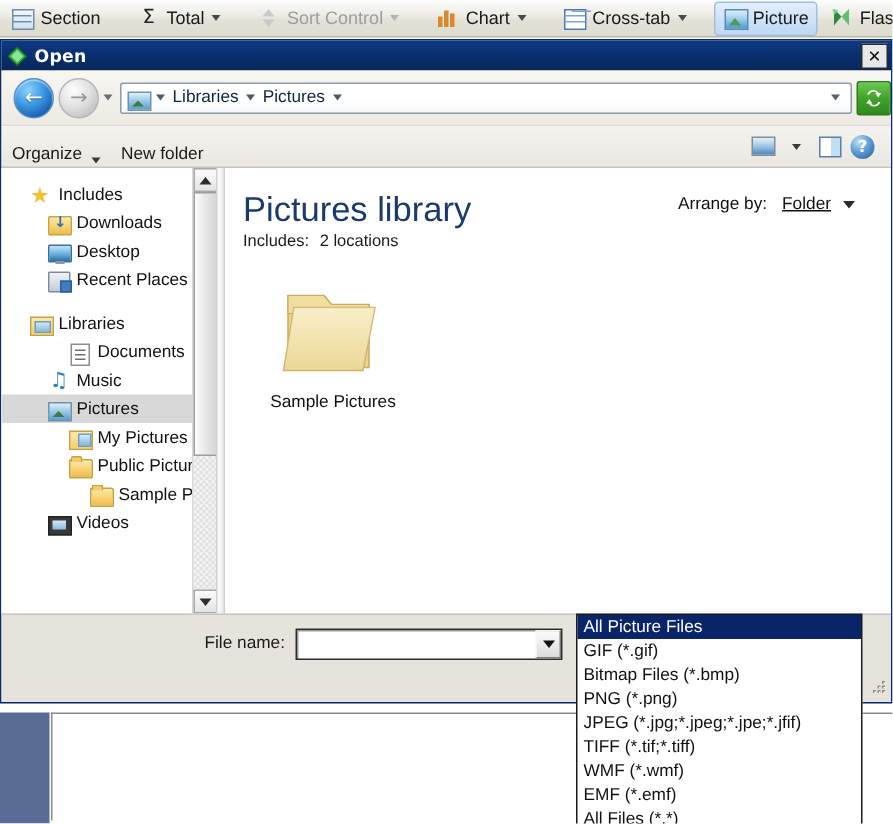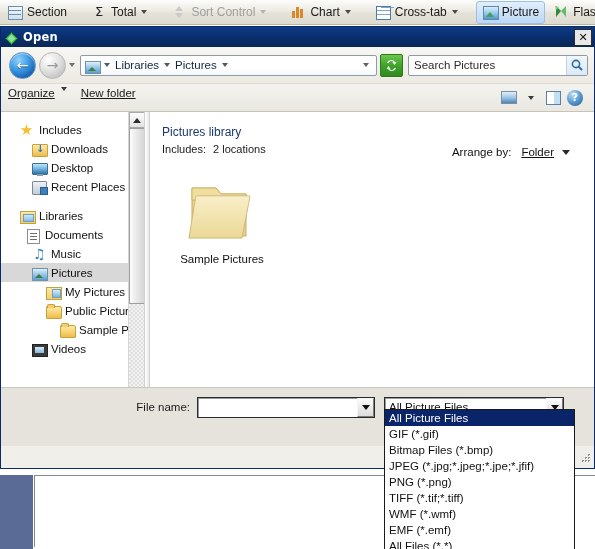--- a/index.html
+++ b/index.html
@@ -152,22 +152,22 @@
   }
 
   
   .cmd-row {
     position: absolute; left: 0; top: 56px; width: 593px; height: 29px;
     background: linear-gradient(to bottom,#f4f3ef 0%,#e9e7e0 100%);
     border-bottom: 1px solid #c6c3b9; border-top: 1px solid #dedbd2;
     display: flex; align-items: center; box-sizing: border-box;
   }
   .cmd-item {
-    display: flex; align-items: flex-start; height: 22px; padding: 0 7px;
-    font-size: 11.5px; color: #1a1a1a; white-space: nowrap; text-decoration: underline;
+    display: flex; align-items: flex-end; height: 22px; padding: 0 7px;
+    font-size: 11.5px; color: #1a1a1a; white-space: nowrap;
   }
   .cmd-caret {
     margin-left: 6px; width: 0; height: 0;
     border-left: 3.5px solid transparent; border-right: 3.5px solid transparent;
     border-top: 4px solid #3a3a3a;
   }
   .cmd-spacer { flex: 1; }
   .cmd-ico-btn {
     width: 22px; height: 22px; display: flex; align-items: center;
     justify-content: center; position: relative; flex: none;
@@ -222,29 +222,29 @@
     background: linear-gradient(to right,#ffffff,#e9e9e9);
     border-left: 1px solid #d0d0d0; border-right: 1px solid #d0d0d0;
   }
   .content-pane {
     flex: 1; background: #ffffff; position: relative; padding: 14px 10px 0 12px;
     box-sizing: border-box; min-width: 0;
   }
   .lib-head { display: flex; align-items: flex-start; }
   .lib-title-wrap { flex: 1; min-width: 0; }
   .lib-title {
-    font-size: 12px; color: #1b3a6b; font-weight: normal; line-height: 1.15;
+    font-size: 23px; color: #1b3a6b; font-weight: normal; line-height: 1.15;
     white-space: nowrap;
   }
   .lib-sub {
     font-size: 11px; color: #1a1a1a; margin-top: 3px; white-space: nowrap;
   }
   .arrange-wrap {
     display: flex; align-items: center; font-size: 11.5px; color: #111;
-    margin-top: 20px; margin-right: 14px; white-space: nowrap; text-align: right;
+    margin-top: 4px; margin-right: 14px; white-space: nowrap; text-align: right;
   }
   .arrange-val { margin-left: 10px; color: #111; text-decoration: underline; }
   .arrange-caret {
     margin-left: 8px; width: 0; height: 0;
     border-left: 4px solid transparent; border-right: 4px solid transparent;
     border-top: 5px solid #2a2a2a;
   }
 
   .item-grid { margin-top: 12px; display: flex; flex-wrap: wrap; }
   .grid-item {
@@ -252,21 +252,21 @@
     padding: 4px 2px; cursor: default; margin-left: 4px;
   }
   .folder-big { width: 76px; height: 72px; position: relative; }
   .grid-label {
     font-size: 11.5px; color: #111; margin-top: 7px; text-align: center;
     white-space: nowrap;
   }
 
   
   .footer {
-    position: absolute; left: 0; top: 360px; width: 593px; height: 59px;
+    position: absolute; left: 0; top: 382px; width: 593px; height: 59px;
     background: #e6e3dc; border-top: 1px solid #c9c6bd; box-sizing: border-box;
   }
   .filename-row {
     position: absolute; left: 0; top: 8px; width: 593px; height: 22px;
     display: flex; align-items: center;
   }
   .fn-label {
     font-size: 11.5px; color: #1a1a1a; width: 196px; text-align: right;
     padding-right: 7px; box-sizing: border-box; white-space: nowrap;
   }
@@ -581,29 +581,20 @@
         <span class="crumb-end"></span>
       </div>
 
       <span class="refresh-btn">
         <svg width="15" height="15" viewBox="0 0 15 15">
           <path d="M3 5 a4.5 4.5 0 0 1 8 -1 l1.5 0 l-2 3 l-2 -3 l1 0 a3 3 0 0 0 -5 1 z" fill="#ffffff"></path>
           <path d="M12 10 a4.5 4.5 0 0 1 -8 1 l-1.5 0 l2 -3 l2 3 l-1 0 a3 3 0 0 0 5 -1 z" fill="#ffffff"></path>
         </svg>
       </span>
 
-      <div class="search-box">
-        <span class="search-text">Search Pictures</span>
-        <span class="search-ico-btn">
-          <svg width="14" height="14" viewBox="0 0 14 14">
-            <circle cx="6" cy="6" r="3.6" fill="none" stroke="#2b6ca8" stroke-width="1.6"></circle>
-            <line x1="8.6" y1="8.6" x2="12" y2="12" stroke="#2b6ca8" stroke-width="2"></line>
-          </svg>
-        </span>
-      </div>
     </div>
 
     <div class="cmd-row">
       <div class="cmd-item">
         <span>Organize</span>
         <span class="cmd-caret"></span>
       </div>
       <div class="cmd-item">
         <span>New folder</span>
       </div>
@@ -653,21 +644,21 @@
         </div>
 
         <div class="tree-gap"></div>
 
         <div class="tree-item" style="padding-left:18px">
           <span class="tree-ico">
               <span class="i-lib"></span>
             </span>
           <span>Libraries</span>
         </div>
-        <div class="tree-item" style="padding-left:24px">
+        <div class="tree-item" style="padding-left:44px">
           <span class="tree-ico">
               <span class="i-doc"></span>
             </span>
           <span>Documents</span>
         </div>
         <div class="tree-item" style="padding-left:30px">
           <span class="tree-ico">
               <span class="i-music">♫</span>
             </span>
           <span>Music</span>
@@ -797,21 +788,21 @@
             <rect x="12" y="10" width="1" height="1"></rect>
         </g>
       </svg>
     </div>
   </div>
 
   <div class="dropdown">
     <div class="dd-opt sel">All Picture Files</div>
     <div class="dd-opt">GIF (*.gif)</div>
     <div class="dd-opt">Bitmap Files (*.bmp)</div>
+    <div class="dd-opt">PNG (*.png)</div>
     <div class="dd-opt">JPEG (*.jpg;*.jpeg;*.jpe;*.jfif)</div>
-    <div class="dd-opt">PNG (*.png)</div>
     <div class="dd-opt">TIFF (*.tif;*.tiff)</div>
     <div class="dd-opt">WMF (*.wmf)</div>
     <div class="dd-opt">EMF (*.emf)</div>
     <div class="dd-opt">All Files (*.*)</div>
   </div>
 
 </div>
 
 </body></html>

